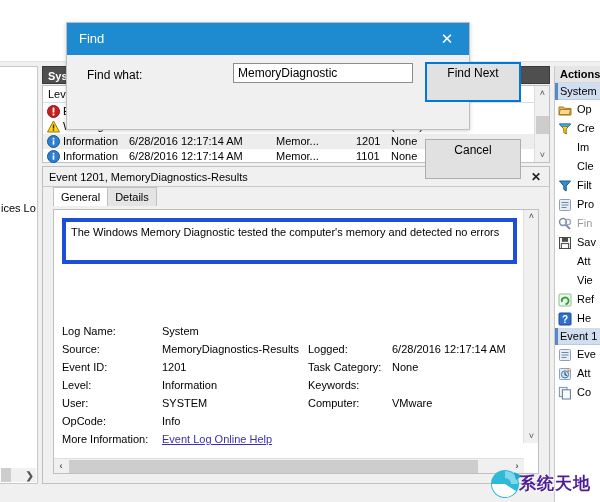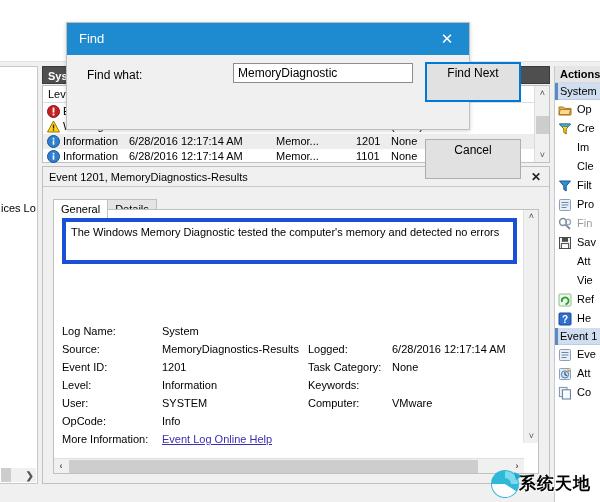--- a/index.html
+++ b/index.html
@@ -85,21 +85,21 @@
   }
   .detail-title {
     position:absolute; left:0; top:0; width:506px; height:20px;
     background:#f0f0f0; border-bottom:1px solid #c8c8c8;
     font-size:11px; line-height:20px; padding-left:6px; white-space:nowrap; overflow:hidden;
   }
   .detail-close {
     position:absolute; right:6px; top:3px; width:14px; height:14px;
     font-size:12px; font-weight:bold; text-align:center; line-height:14px; color:#222;
   }
-  .tabs { position:absolute; left:10px; top:32px; height:19px; display:flex; }
+  .tabs { position:absolute; left:10px; top:20px; height:19px; display:flex; }
   .tab {
     height:19px; line-height:18px; padding:0 7px; font-size:11px;
     border:1px solid #c0c0c0; background:#e4e4e4; margin-right:-1px;
     border-bottom:none;
   }
   .tab.active { background:#ffffff; position:relative; z-index:2; }
   .tab-body {
     position:absolute; left:10px; top:42px; width:486px; height:265px;
     background:#ffffff; border:1px solid #c0c0c0;
   }
@@ -195,21 +195,21 @@
     font-size:12px; text-align:center; line-height:20px;
   }
   .btn.primary { border:2px solid #0078d7; line-height:18px; }
   .btn-findnext { left:358px; top:39px; }
   .btn-cancel   { left:358px; top:73px;margin-top:43px; }
 
   
   .wm { position:absolute; left:484px; top:466px; width:116px; height:36px; z-index:60; }
   .wm-text {
     position:absolute; left:35px; top:6px; font-size:17px; font-weight:bold;
-    color:#000000; letter-spacing:1px;
+    color:#4c1d95; letter-spacing:1px;
     text-shadow: 1px 1px 0 #ffffff;
     font-family:"DejaVu Sans", sans-serif;
   }
 </style>
 </head>
 <body>
 
 <div id="root">
 
   <div class="app-white-top"></div>

